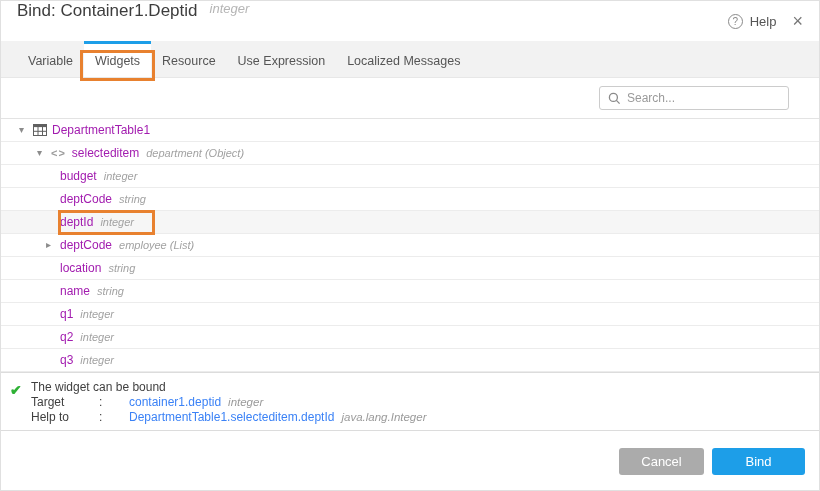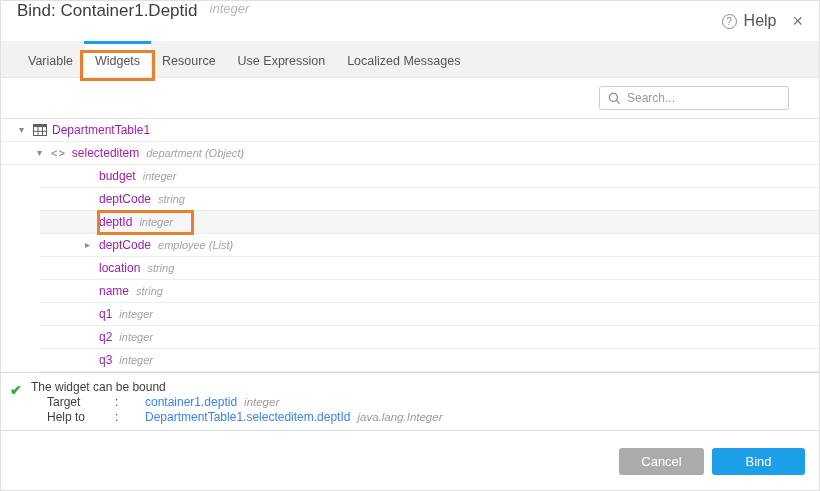--- a/index.html
+++ b/index.html
@@ -14,21 +14,21 @@
     width:820px;height:491px;background:#fff;display:flex;flex-direction:column;
     border:1px solid #e0e0e0;position:relative;overflow:hidden;
   }
   
   .header{flex:0 0 40px;display:flex;padding:0 16px;background:#fff;}
   .title{font-size:17px;color:#3d3d3d;}
   .title-type{font-size:13px;font-style:italic;color:#b5b5b5;margin-left:12px;}
   .header-right{margin-left:auto;display:flex;align-items:center;}
   .help-icon{width:15px;height:15px;border:1px solid #8a8a8a;border-radius:50%;color:#8a8a8a;
     font-size:10px;display:flex;align-items:center;justify-content:center;cursor:pointer;}
-  .help-label{font-size:16px;color:#555;margin-left:7px;cursor:pointer;}
+  .help-label{font-size:13px;color:#555;margin-left:7px;cursor:pointer;}
   .close-icon{font-size:18px;color:#777;margin-left:16px;line-height:14px;cursor:pointer;}
   
   .tab-bar{flex:0 0 37px;background:#f2f2f2;display:flex;padding-left:16px;border-bottom:1px solid #e7e7e7;}
   .tab{padding:0 11px;display:flex;align-items:center;font-size:12.5px;color:#555;
     position:relative;border-top:3px solid transparent;cursor:pointer;}
   .tab.active{background:#fff;border-top-color:var(--accent);}
   .tab-annot{position:absolute;left:-4px;right:-4px;top:6px;height:31px;
     border:3px solid var(--annotation);z-index:3;pointer-events:none;}
   
   .toolbar{flex:0 0 41px;display:flex;align-items:center;justify-content:flex-end;
@@ -39,34 +39,34 @@
   .search-input{border:none;outline:none;flex:1;min-width:0;font-size:12px;color:#555;
     font-family:"Liberation Sans",sans-serif;background:transparent;}
   .search-input::placeholder{color:#9a9a9a;}
   
   .tree{flex:1;background:#fff;}
   .tree-row{height:23px;display:flex;align-items:center;border-bottom:1px solid #ececec;
     position:relative;background:#fff;cursor:pointer;}
   .tree-row.selected{background:#f6f6f6;}
   .lvl0{padding-left:18px;}
   .lvl1{padding-left:36px;}
-  .lvl2{padding-left:45px;margin-left:39px;}
+  .lvl2{padding-left:45px;}
   .caret{width:14px;flex:0 0 14px;font-size:10px;color:#8c8c8c;line-height:1;}
   .node-icon{display:flex;align-items:center;margin-right:5px;}
   .code-icon{font-size:11px;color:#9c9c9c;margin-right:6px;letter-spacing:1px;font-weight:bold;}
   .node-name{font-size:12px;color:#a21caf;white-space:nowrap;}
   .node-type{font-size:11px;font-style:italic;color:#a2a2a2;margin-left:7px;white-space:nowrap;}
   .row-annot{position:absolute;left:57px;top:-1px;width:97px;height:25px;
     border:3px solid var(--annotation);z-index:2;pointer-events:none;}
   
   .info{flex:0 0 58px;border-top:1px solid #dcdcdc;position:relative;padding:7px 0 0 30px;background:#fff;}
   .check-icon{position:absolute;left:9px;top:9px;font-size:14px;color:var(--success);font-weight:bold;}
   .info-message{font-size:12px;color:#3f3f3f;line-height:15px;}
   .info-row{display:flex;font-size:12px;line-height:15px;align-items:baseline;}
-  .info-label{width:68px;color:#3f3f3f;flex:0 0 68px;margin-left:16px;}
+  .info-label{width:68px;color:#3f3f3f;flex:0 0 68px;}
   .info-colon{width:30px;color:#3f3f3f;flex:0 0 30px;}
   .info-value{color:#3b82f6;}
   .info-type{font-style:italic;color:#9a9a9a;margin-left:7px;font-size:11.5px;}
   
   .footer{flex:0 0 61px;border-top:1px solid #dcdcdc;display:flex;justify-content:flex-end;
     align-items:flex-start;padding:17px 14px 0 0;background:#fff;}
   .btn{height:27px;border:none;border-radius:3px;color:#fff;font-size:13px;
     font-family:"Liberation Sans",sans-serif;cursor:pointer;}
   .btn-cancel{width:85px;background:var(--cancel);}
   .btn-bind{width:93px;background:var(--accent);margin-left:8px;}

